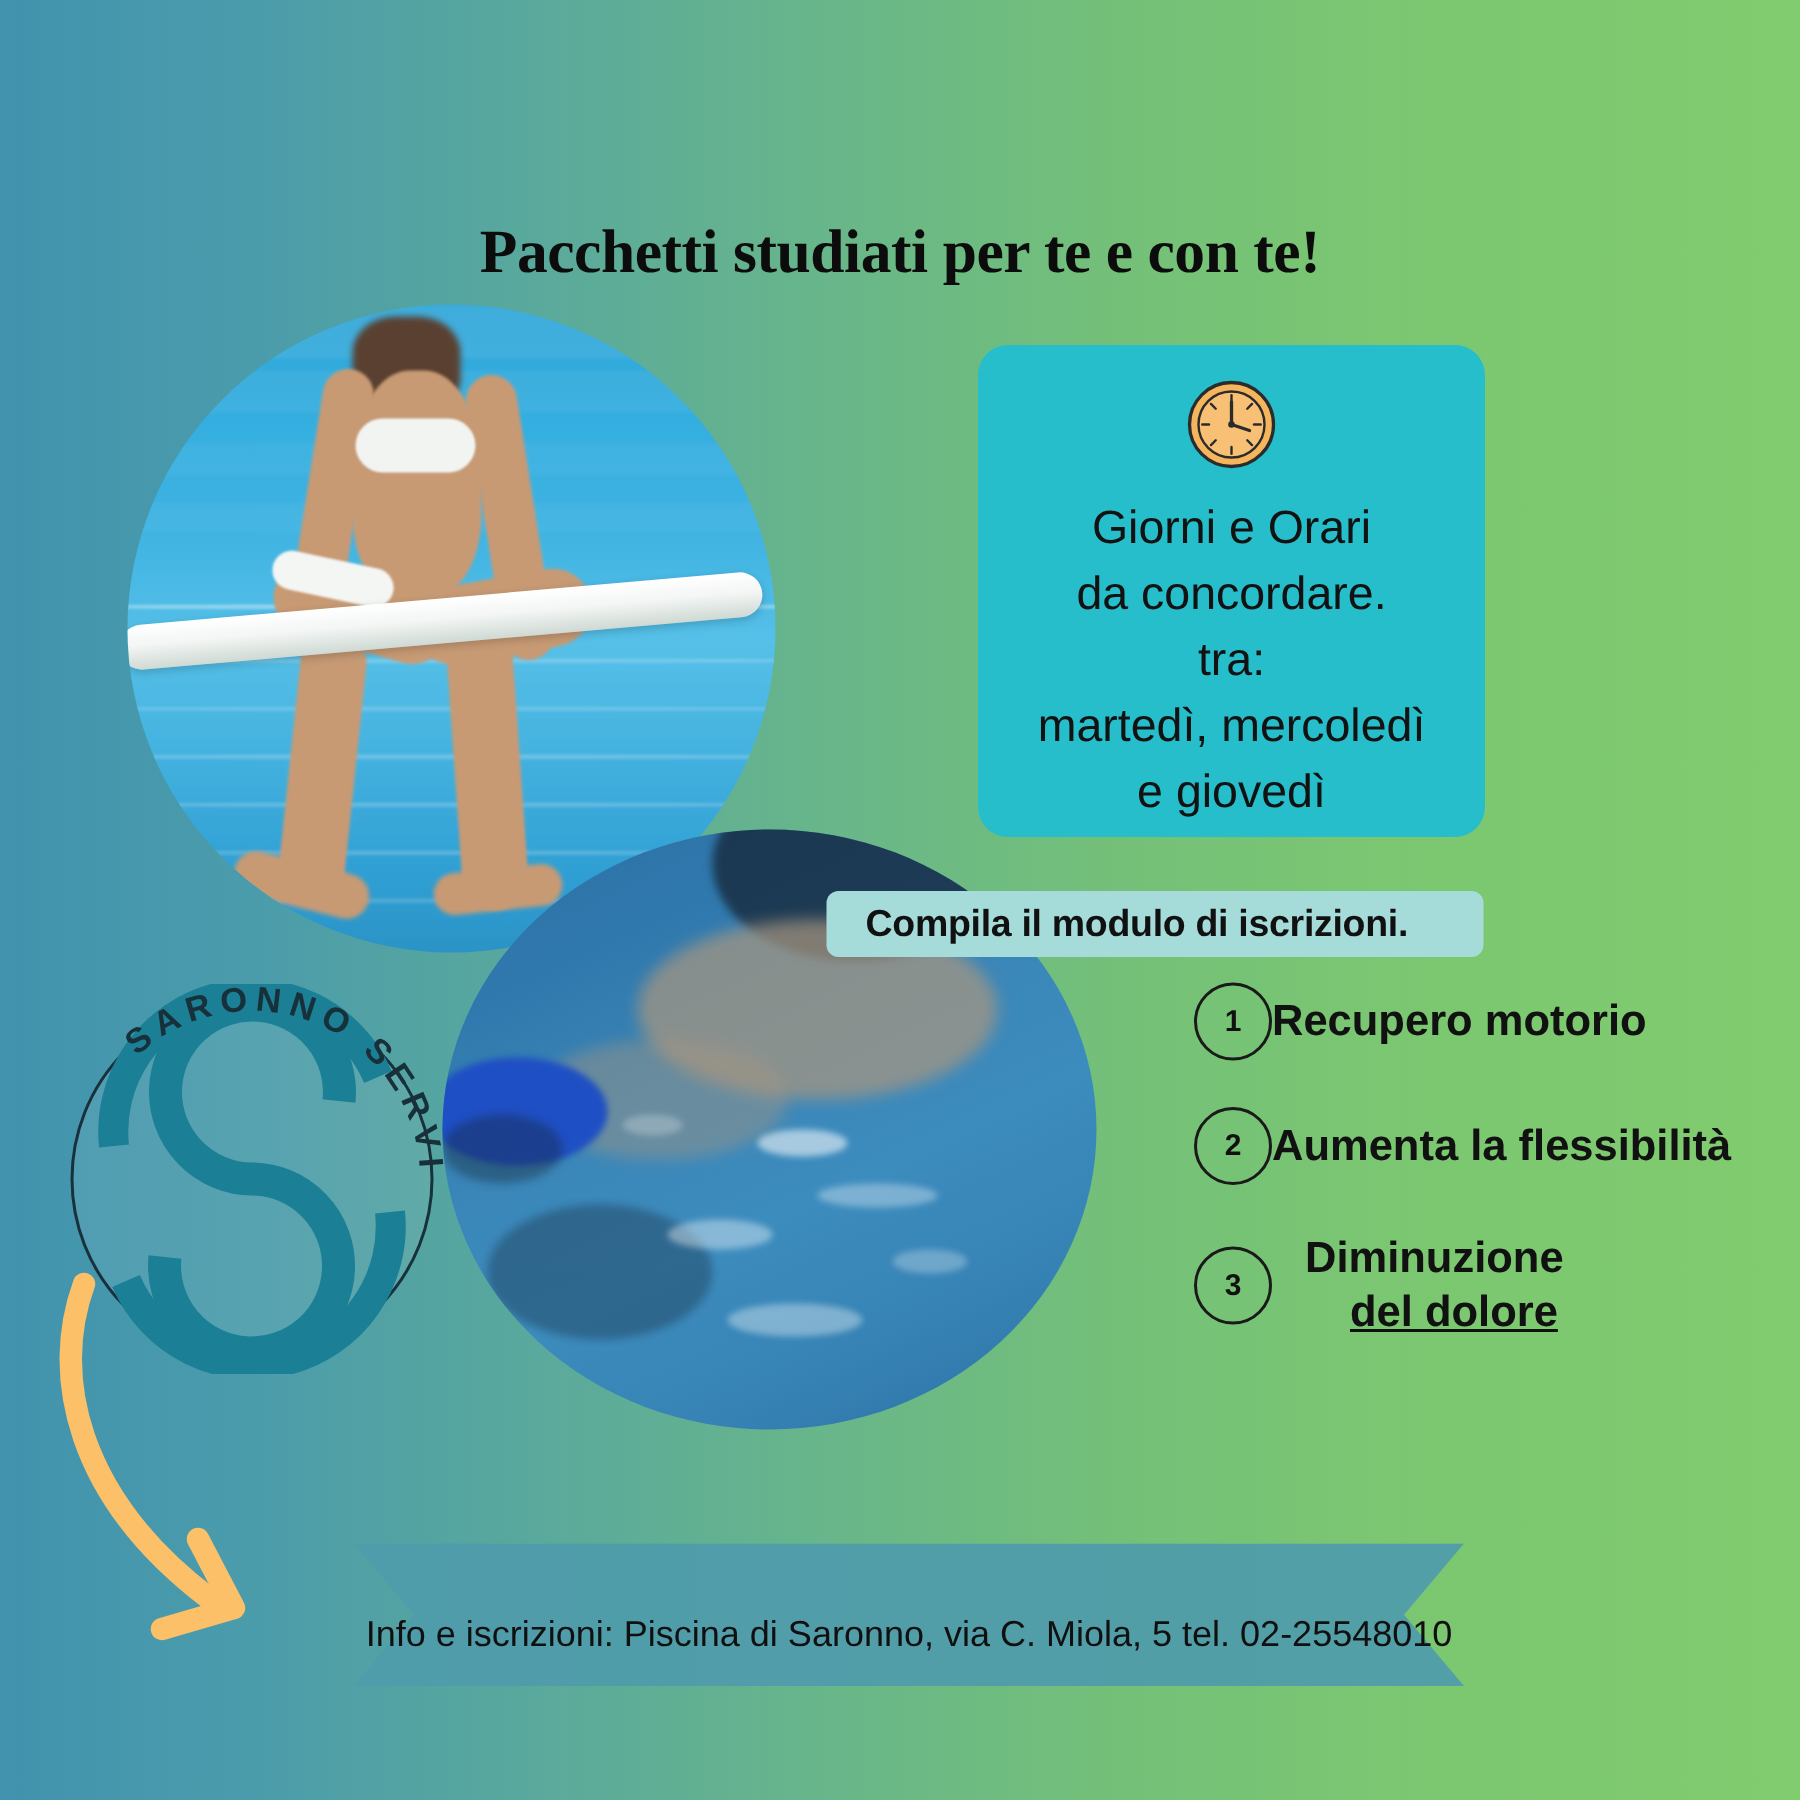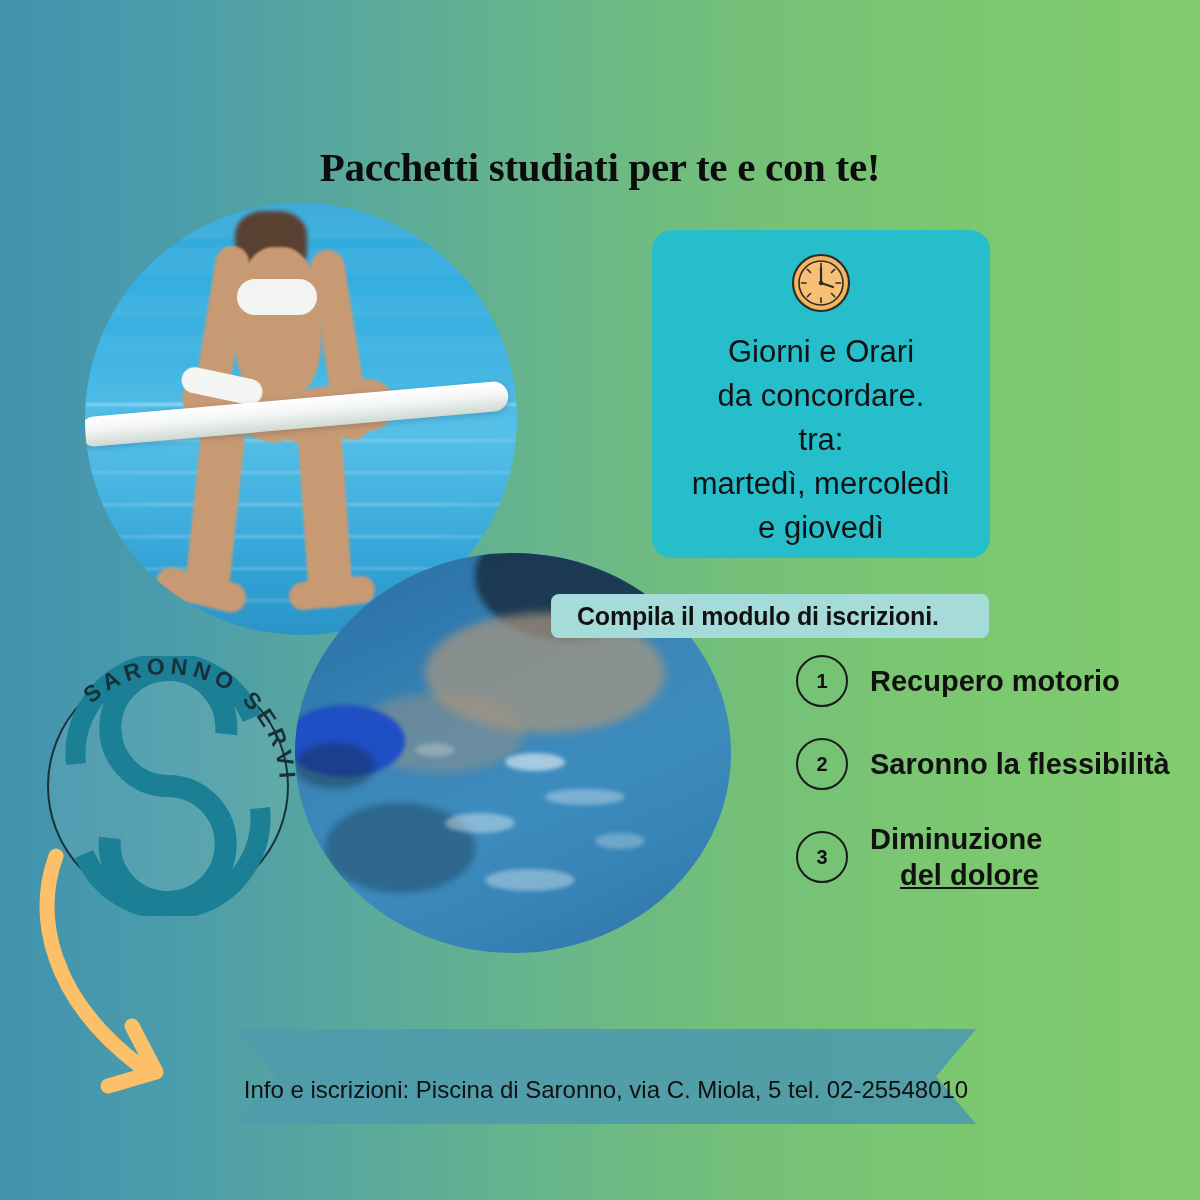--- a/index.html
+++ b/index.html
@@ -180,21 +180,20 @@
     border: 2px solid #1a1a1a;
     border-radius: 50%;
     display: flex;
     align-items: center;
     justify-content: center;
     font-size: 20px;
     font-weight: 700;
     color: #111111;
   }
   .benefit-label {
-    margin-left: 22px;
     font-size: 29px;
     font-weight: 700;
     color: #111111;
     line-height: 1.25;
   }
   #benefit-row-1 { left: 0; top: 0; }
   #benefit-row-2 { left: 0; top: 83px; }
   #benefit-row-3 { left: 0; top: 166px; }
   #benefit-row-3 .benefit-label { margin-left: 22px; }
   #benefit-row-3 .benefit-label .l2 { display: block; padding-left: 30px; text-decoration: underline; }
@@ -309,21 +308,21 @@
     <span id="compila-text">Compila il modulo di iscrizioni.</span>
   </div>
 
   <div id="benefits">
     <div class="benefit-row" id="benefit-row-1">
       <div class="benefit-num">1</div>
       <div class="benefit-label">Recupero motorio</div>
     </div>
     <div class="benefit-row" id="benefit-row-2">
       <div class="benefit-num">2</div>
-      <div class="benefit-label">Saronno la flessibilità</div>
+      <div class="benefit-label">Aumenta la flessibilità</div>
     </div>
     <div class="benefit-row" id="benefit-row-3">
       <div class="benefit-num">3</div>
       <div class="benefit-label">
         <span class="l1">Diminuzione</span>
         <span class="l2">del dolore</span>
       </div>
     </div>
   </div>
 

